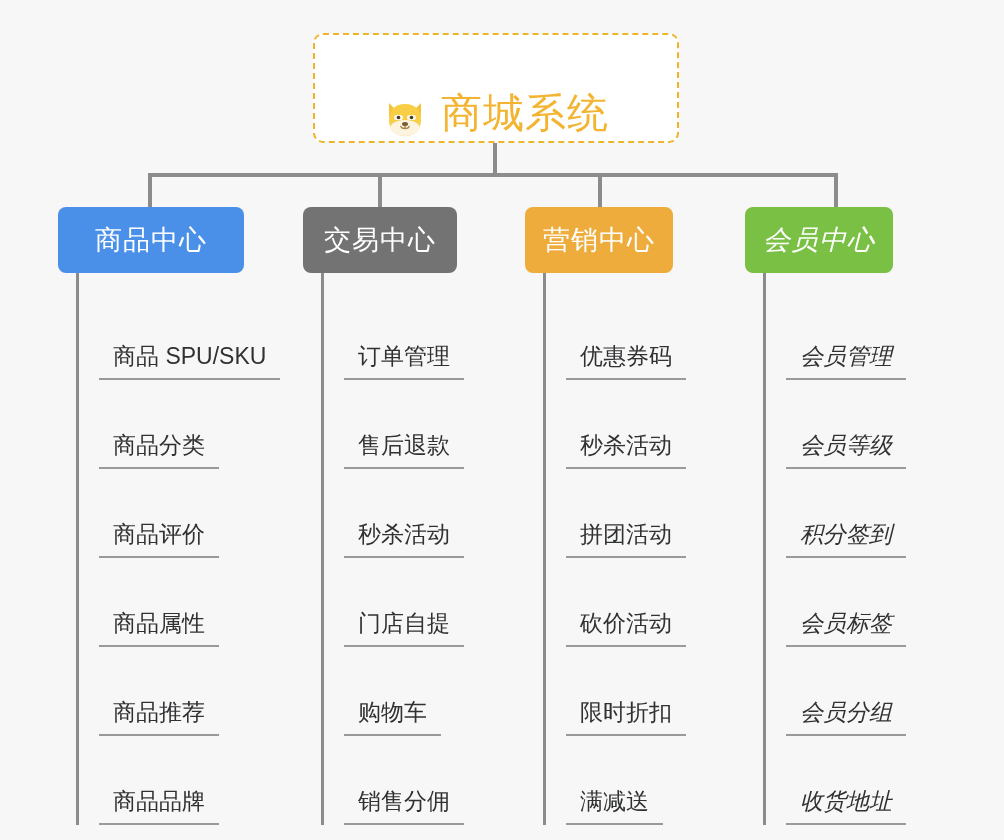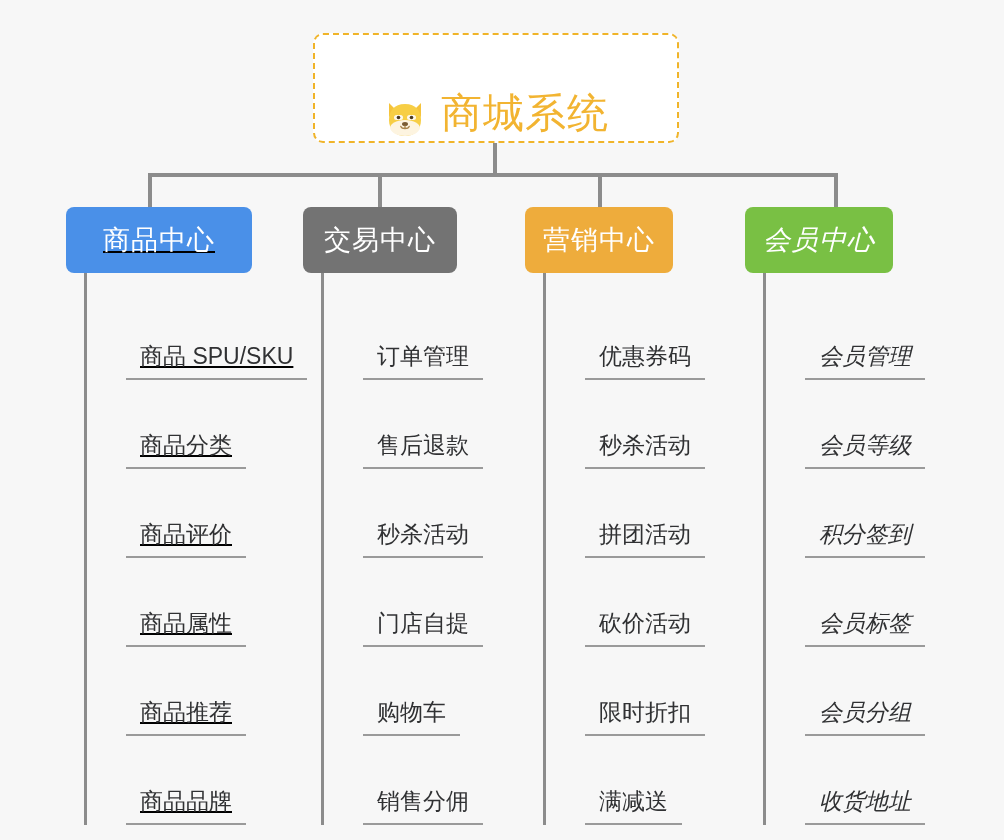--- a/index.html
+++ b/index.html
@@ -97,21 +97,21 @@
     padding-top: 18px;
     border-left: 3px solid #8c8c8c;
   }
   .leaf-item {
     height: 89px;
     box-sizing: border-box;
     position: relative;
     display: flex;
     align-items: flex-end;
     margin-left: -22px;
-    padding-left: 39px;
+    padding-left: 20px;
   }
   .leaf-label {
     display: inline-block;
     padding: 0 14px 7px 14px;
     border-bottom: 2px solid #9a9a9a;
     font-size: 23px;
     color: #303133;
     white-space: nowrap;
     line-height: 1.2;
   }
@@ -139,21 +139,21 @@
     <span class="root-title">商城系统</span>
   </div>
 
   <div class="conn conn-stem"></div>
   <div class="conn conn-bus"></div>
   <div class="conn conn-drop" style="left:148px;"></div>
   <div class="conn conn-drop" style="left:378px;"></div>
   <div class="conn conn-drop" style="left:598px;"></div>
   <div class="conn conn-drop" style="left:834px;"></div>
 
-  <div class="column" style="left:66px; width:186px;text-decoration:underline;">
+  <div class="column" style="left:58px; width:186px;">
     <div class="cat-box" style="background: rgb(74, 144, 232);">
       <span>商品中心</span>
     </div>
     <div class="leaf-list">
       <div class="leaf-item">
           <span class="leaf-label">商品 SPU/SKU</span>
         </div>
       <div class="leaf-item">
           <span class="leaf-label">商品分类</span>
         </div>

